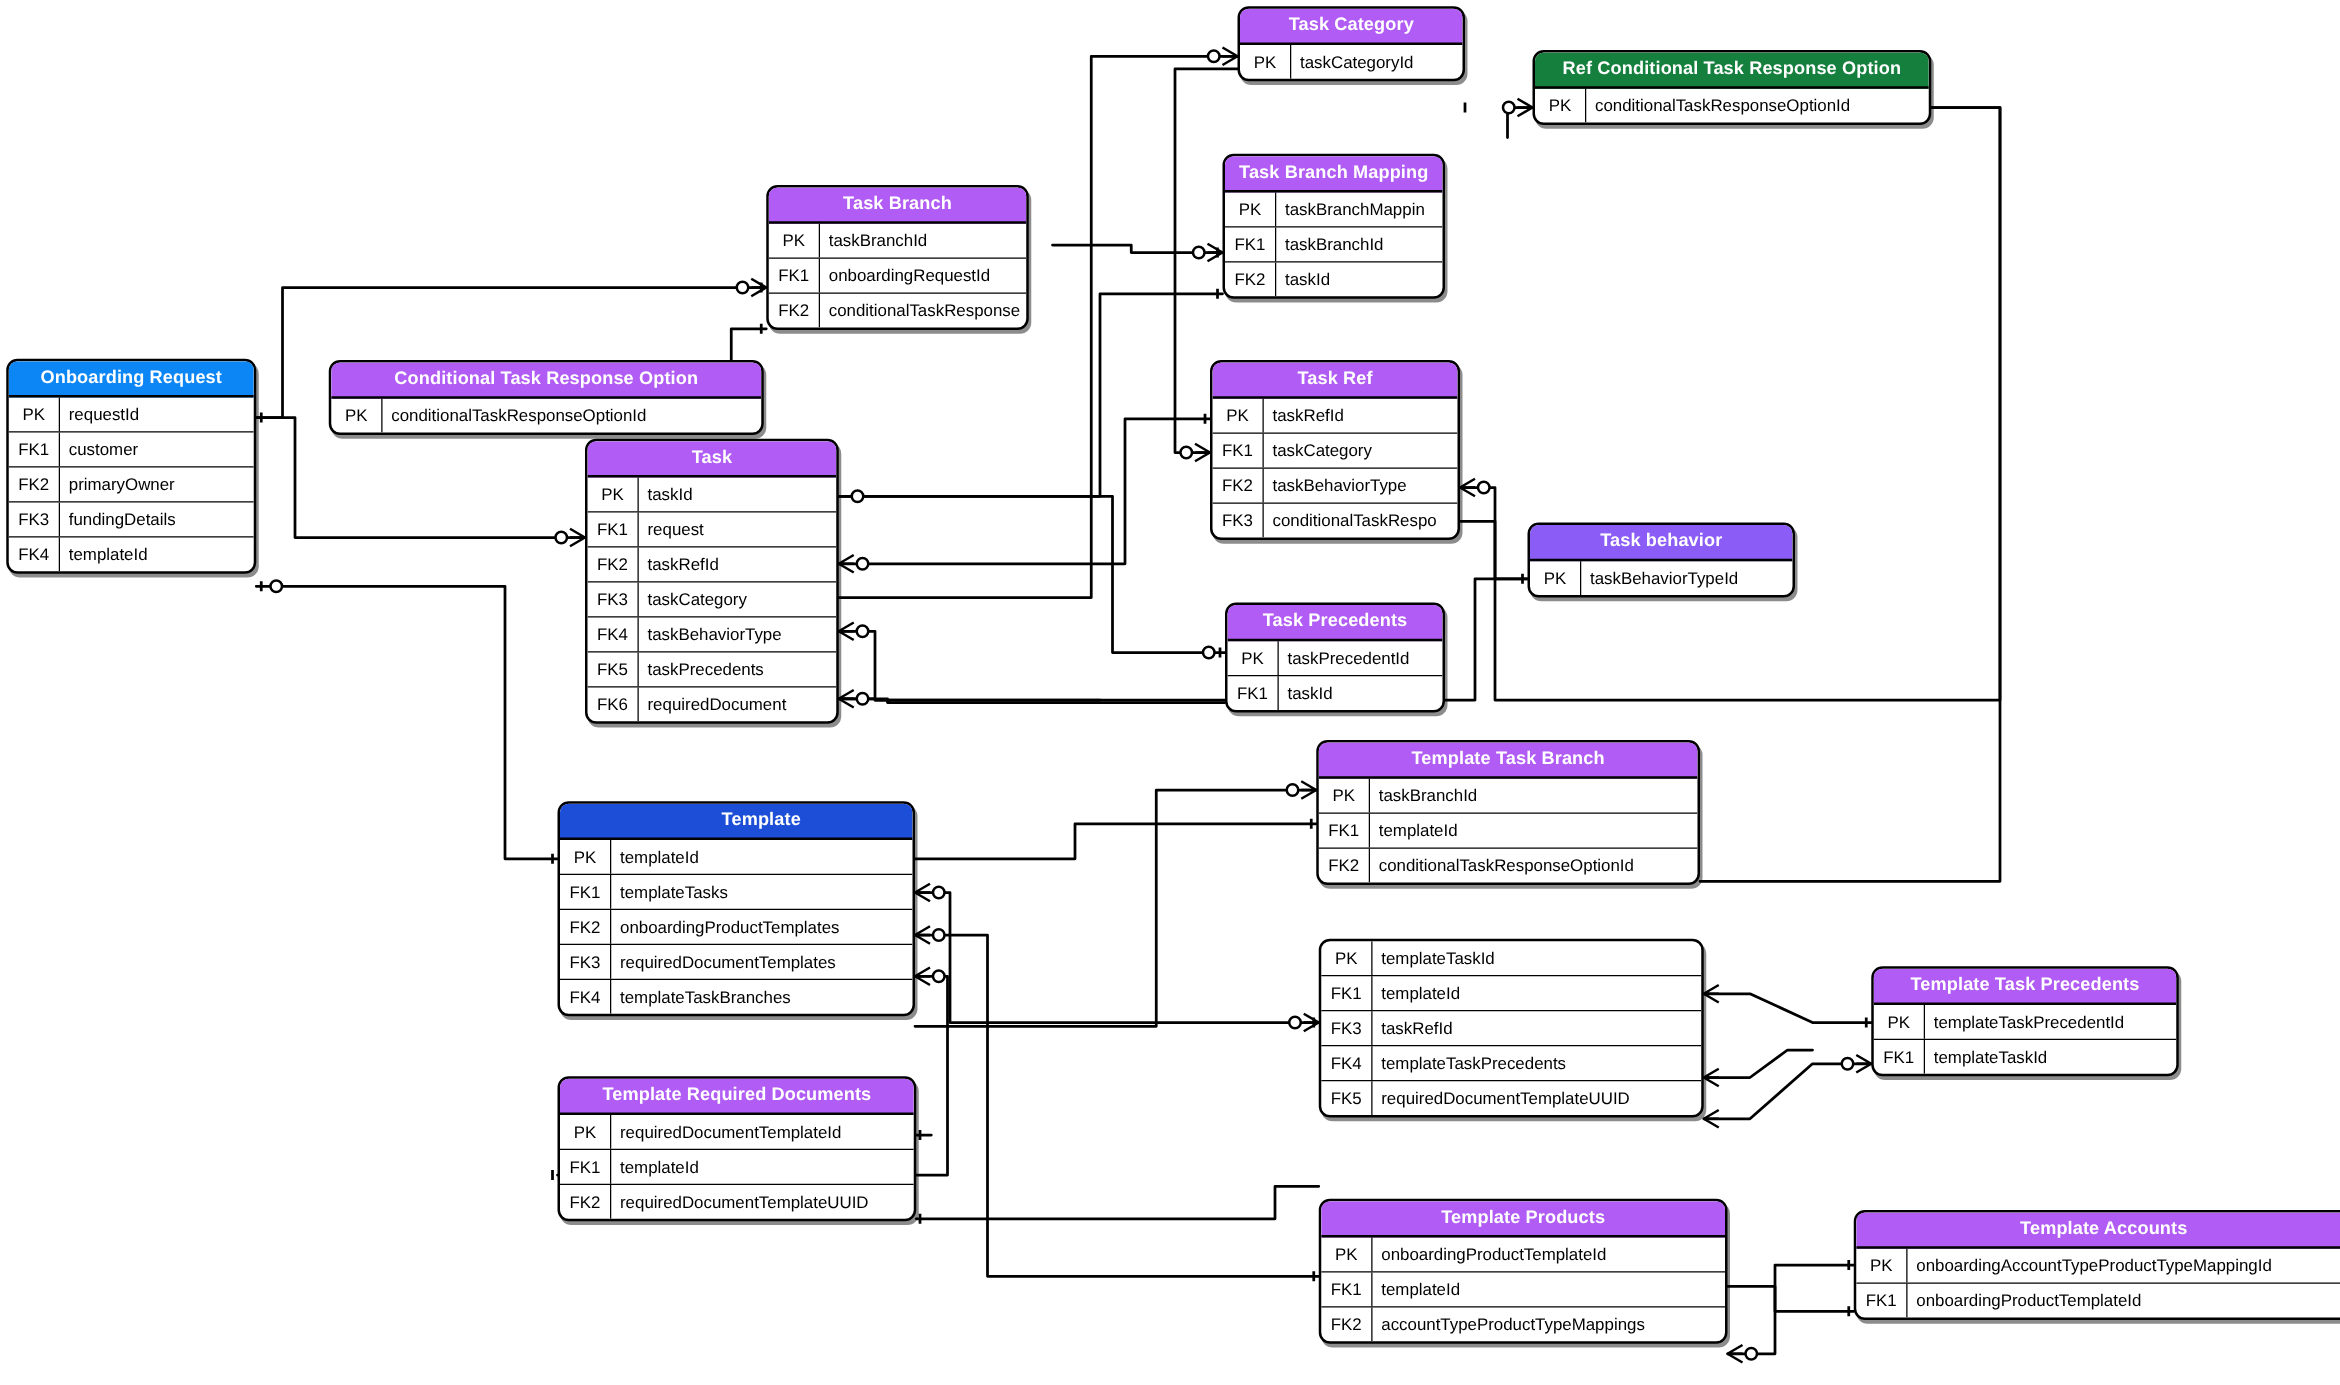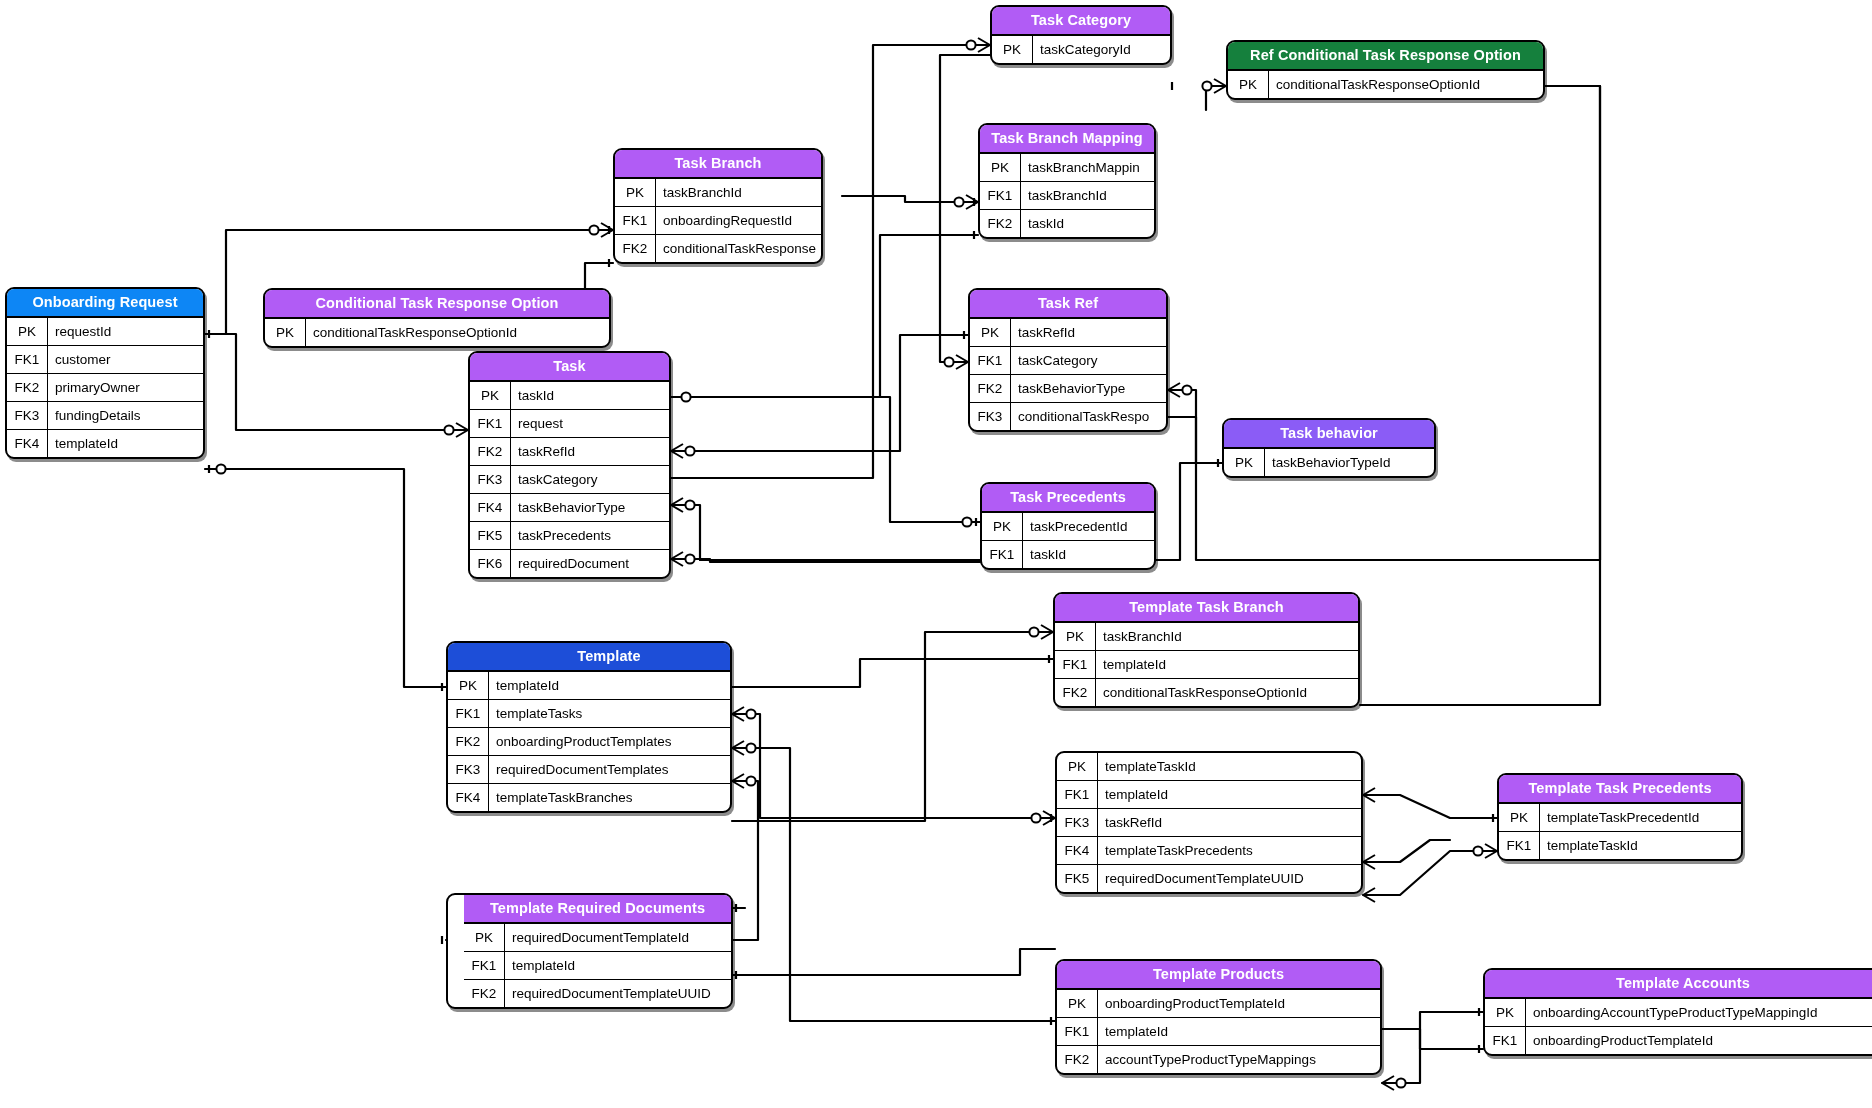--- a/index.html
+++ b/index.html
@@ -434,21 +434,21 @@
           <div class="row">
             <div class="key">PK</div>
             <div class="fld">templateTaskPrecedentId</div>
           </div>
           <div class="row">
             <div class="key">FK1</div>
             <div class="fld">templateTaskId</div>
           </div>
         </div>
       </div>
-      <div class="entity pk-purple" style="left: 446px; top: 893px; width: 287px; padding-left: 16px;">
+      <div class="entity pk-purple" style="left: 446px; top: 861px; width: 287px;">
         <div class="hdr" style="background: rgb(177, 92, 245);">Template Required Documents</div>
         <div class="rows">
           <div class="row">
             <div class="key">PK</div>
             <div class="fld">requiredDocumentTemplateId</div>
           </div>
           <div class="row">
             <div class="key">FK1</div>
             <div class="fld">templateId</div>
           </div>

